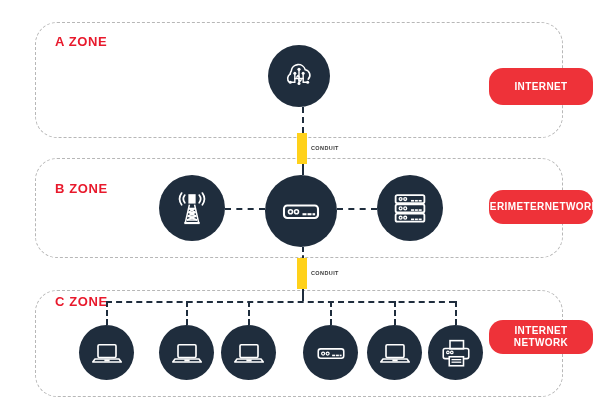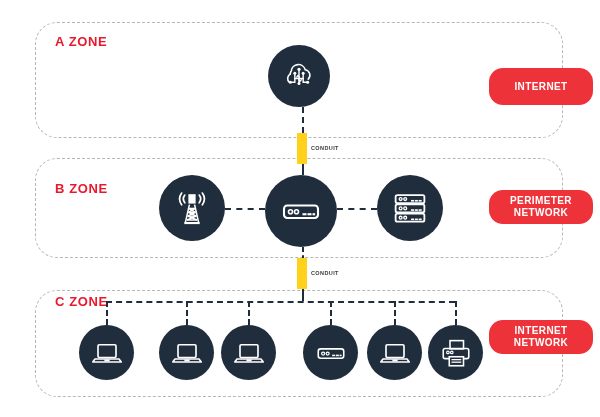--- a/index.html
+++ b/index.html
@@ -206,21 +206,21 @@
         <rect x="25" y="25.3" width="3.2" height="1.7"></rect>
           <rect x="29" y="25.3" width="3.2" height="1.7"></rect>
           <rect x="33" y="25.3" width="3.2" height="1.7"></rect>
         <rect x="25" y="35" width="3.2" height="1.7"></rect>
           <rect x="29" y="35" width="3.2" height="1.7"></rect>
           <rect x="33" y="35" width="3.2" height="1.7"></rect>
       </g>
     </svg>
   </div>
 
-  <div class="badge" style="left:489px;top:190px;width:104px;height:34px;flex-direction:column;">
+  <div class="badge" style="left:489px;top:190px;width:104px;height:34px;flex-direction:row;">
     <span>PERIMETER</span>
     <span>NETWORK</span>
   </div>
 
   <div class="vline" style="left:302px;top:247px;height:13px;"></div>
 
   <div class="conduit-bar" style="left:297px;top:258px;width:10px;height:31px;"></div>
   <div class="conduit-text" style="left:311px;top:270px;">CONDUIT</div>
 
   <div class="zone" style="left:35px;top:290px;width:528px;height:107px;"></div>

